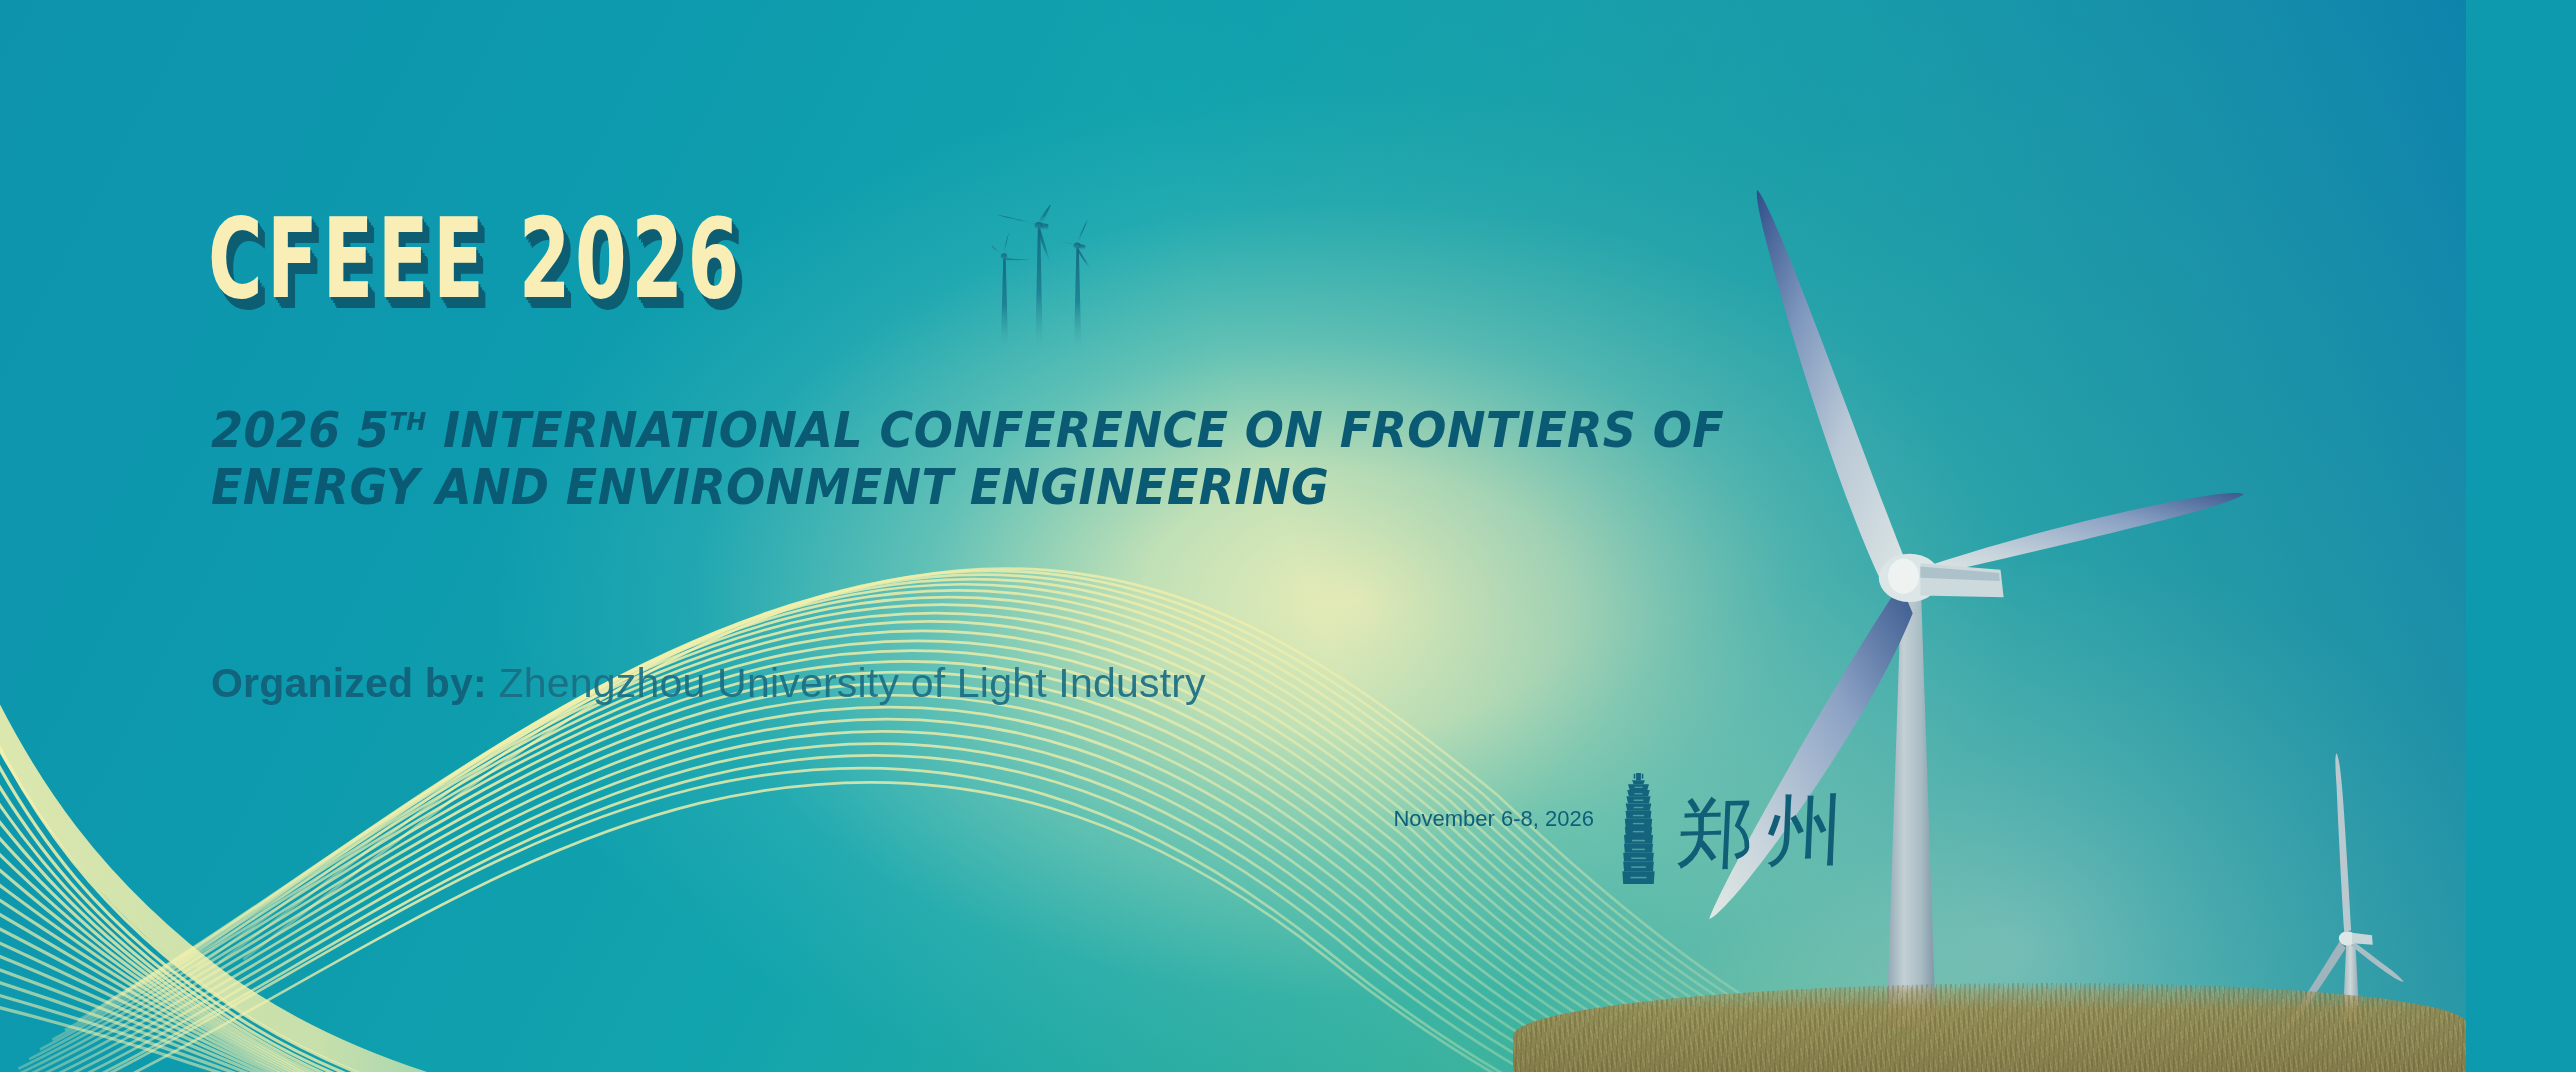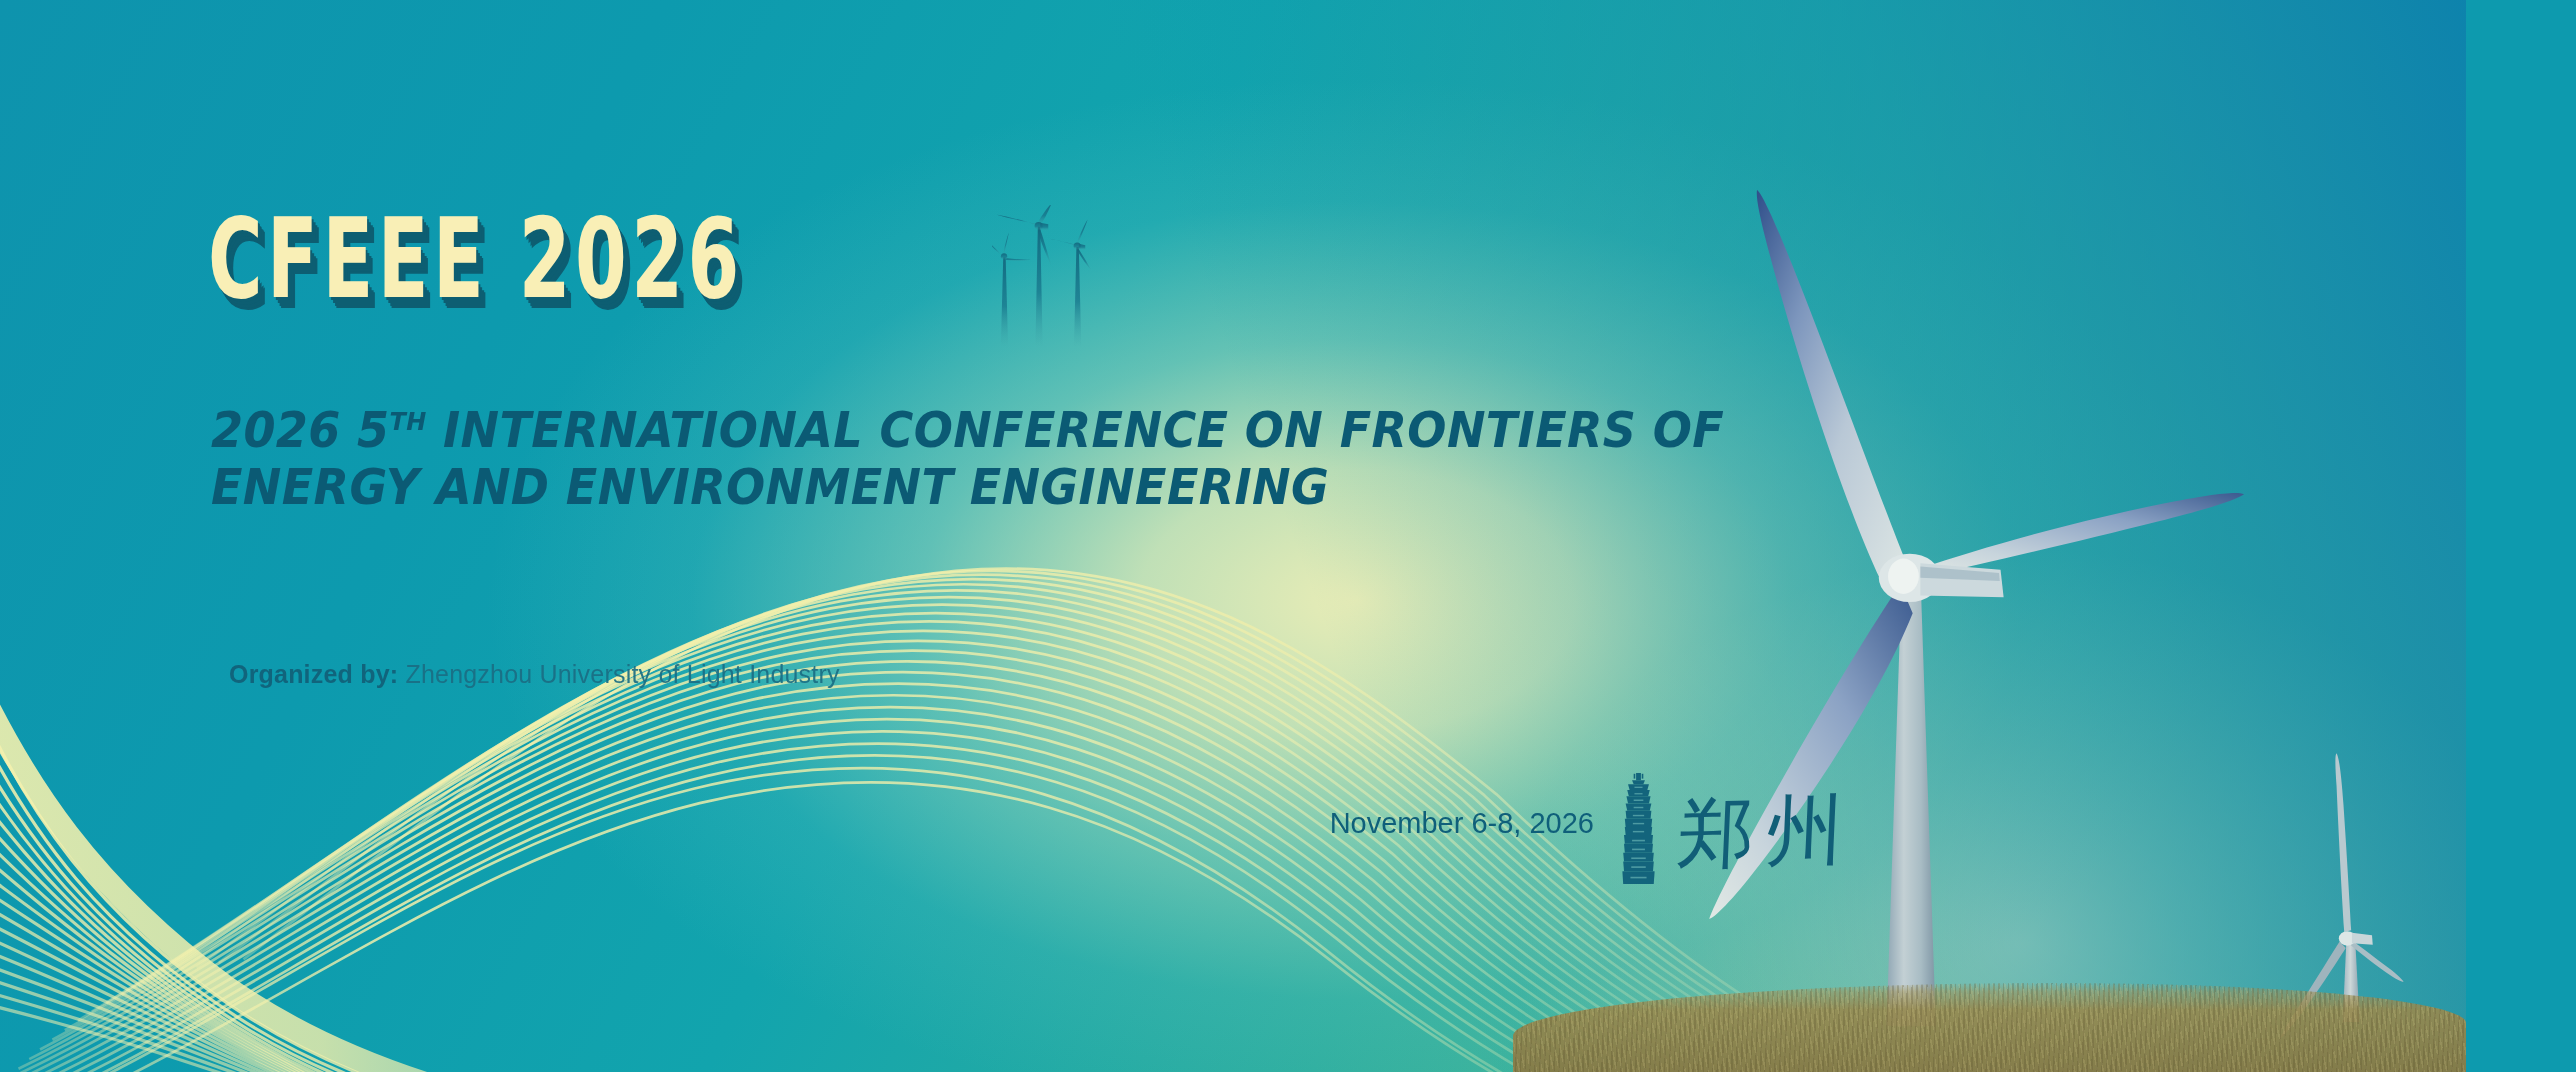--- a/index.html
+++ b/index.html
@@ -116,44 +116,44 @@
   }
   #title sup {
     font-size: 0.52em;
     vertical-align: super;
     line-height: 0;
   }
 
   
   #organizer {
     position: absolute;
-    left: 229px;
+    left: 211px;
     top: 660px;
-    font-size: 25px;
+    font-size: 41px;
     letter-spacing: 0.2px;
     color: #11647c;
     white-space: nowrap;
   }
   #organizer .lead {
     font-weight: bold;
   }
   #organizer .org-name {
     font-weight: normal;
     color: #1b6e84;
     opacity: 0.92;
   }
 
   
   #datevenue {
     position: absolute;
     left: 1111px;
     top: 805px;
     width: 483px;
     text-align: right;
-    font-size: 29px;
+    font-size: 22px;
     line-height: 1.26;
     color: #0f5f7a;
   }
 
   
   #pagoda {
     position: absolute;
     left: 1620px;
     top: 773px;
     width: 37px;

